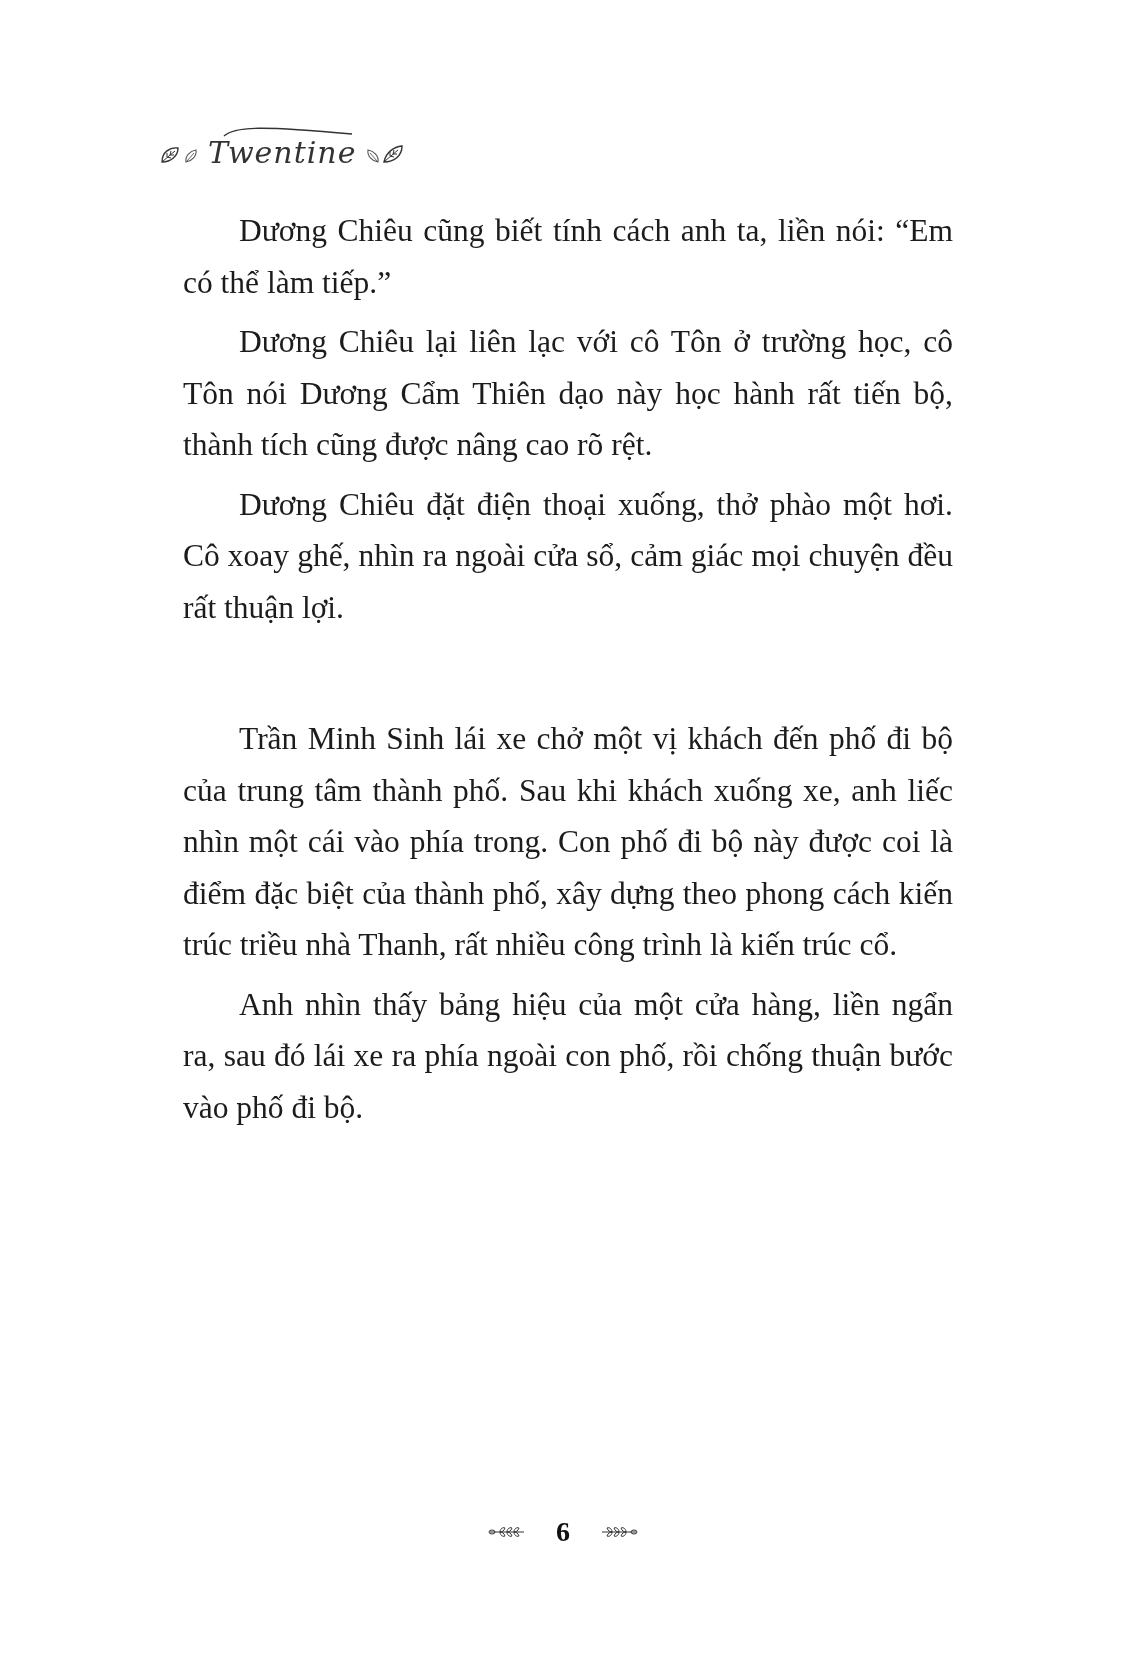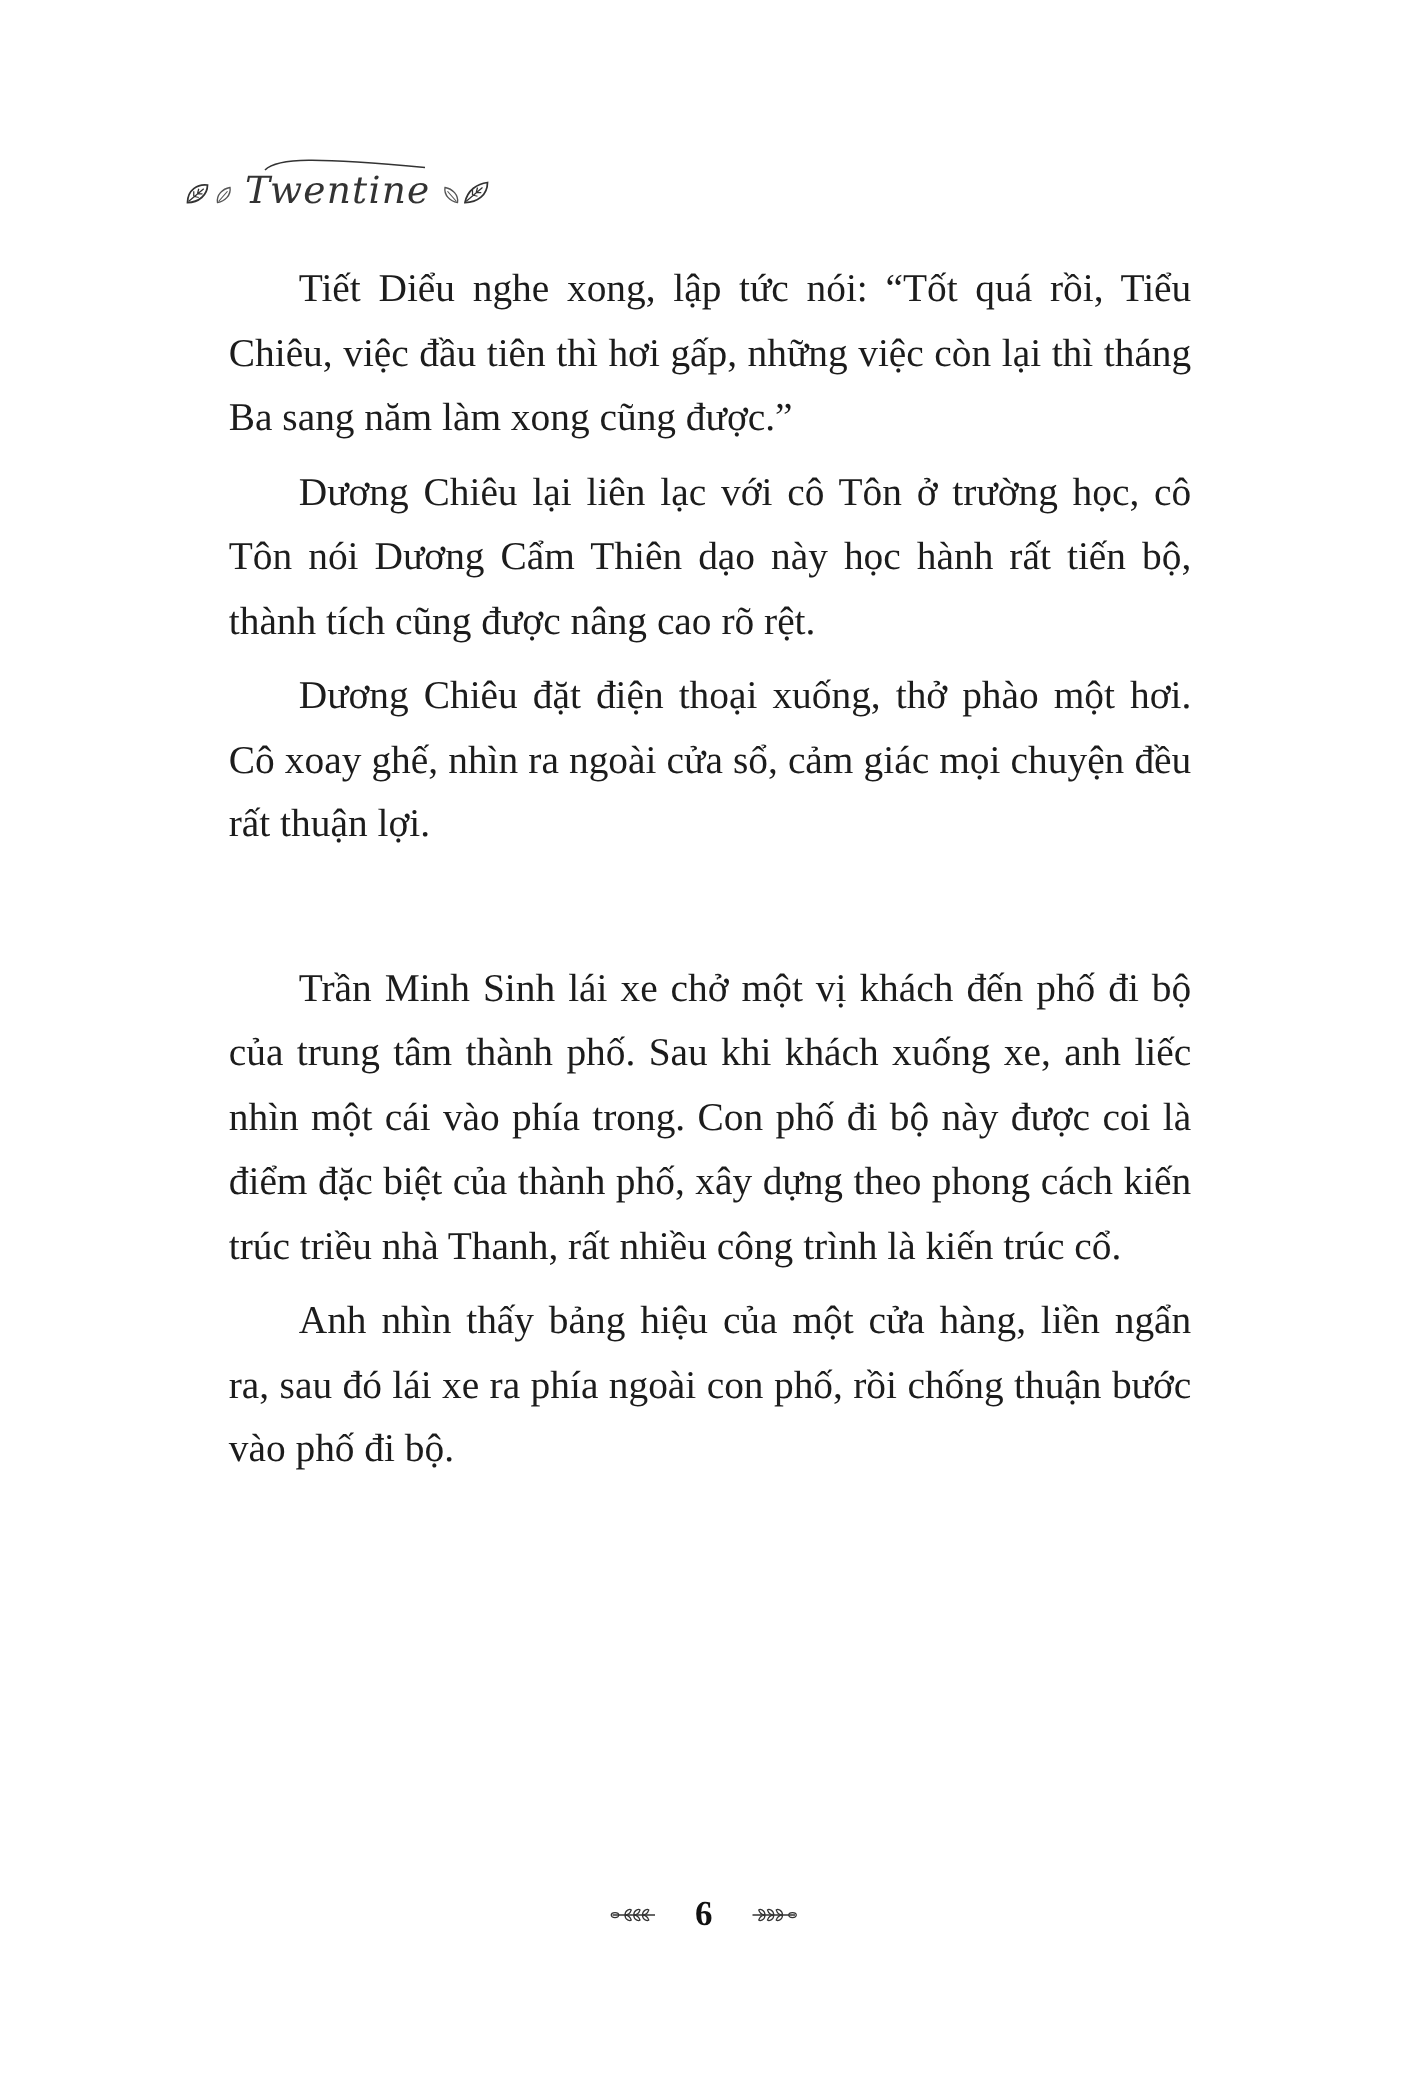--- a/index.html
+++ b/index.html
@@ -10,21 +10,21 @@
     body {
       width: 1126px;
       height: 1662px;
       position: relative;
       overflow: hidden;
       color: #1c1c1c;
       font-family: "Liberation Serif", "DejaVu Serif", serif;
     }
     .header {
       position: absolute;
-      left: 148px;
+      left: 160px;
       top: 108px;
       height: 60px;
       display: flex;
       align-items: flex-end;
       gap: 6px;
     }
     .leaf-pair {
       display: flex;
       align-items: flex-end;
       gap: 2px;
@@ -104,21 +104,21 @@
       <path d="M11 13 L4 5" stroke="#555" stroke-width="0.9"></path>
     </svg>
     <svg width="22" height="20" viewBox="0 0 22 20">
       <path d="M2 18 C4 8, 12 3, 20 2 C20 12, 12 18, 2 18 Z" fill="none" stroke="#333" stroke-width="1.4"></path>
       <path d="M3 17 L16 6 M8 12 L8 8 M11 10 L12 6 M8 12 L12 13 M11 10 L15 10" stroke="#333" stroke-width="1"></path>
     </svg>
   </div>
 </div>
 
 <div class="content">
-  <p>Tiết Diểu nghe xong, lập tức nói: “Tốt quá rồi, Tiểu Chiêu, việc đầu tiên thì hơi gấp, những việc còn lại thì tháng Ba sang năm làm xong cũng được.”</p>
+  <p>Dương Chiêu cũng biết tính cách anh ta, liền nói: “Em có thể làm tiếp.”</p>
   <p>Dương Chiêu lại liên lạc với cô Tôn ở trường học, cô Tôn nói Dương Cẩm Thiên dạo này học hành rất tiến bộ, thành tích cũng được nâng cao rõ rệt.</p>
   <p>Dương Chiêu đặt điện thoại xuống, thở phào một hơi. Cô xoay ghế, nhìn ra ngoài cửa sổ, cảm giác mọi chuyện đều rất thuận lợi.</p>
   <div class="section-break"></div>
   <p>Trần Minh Sinh lái xe chở một vị khách đến phố đi bộ của trung tâm thành phố. Sau khi khách xuống xe, anh liếc nhìn một cái vào phía trong. Con phố đi bộ này được coi là điểm đặc biệt của thành phố, xây dựng theo phong cách kiến trúc triều nhà Thanh, rất nhiều công trình là kiến trúc cổ.</p>
   <p>Anh nhìn thấy bảng hiệu của một cửa hàng, liền ngẩn ra, sau đó lái xe ra phía ngoài con phố, rồi chống thuận bước vào phố đi bộ.</p>
 </div>
 
 <div class="footer">
   <svg width="38" height="14" viewBox="0 0 38 14">
     <path d="M2 7 L36 7" stroke="#333" stroke-width="1.1"></path>

